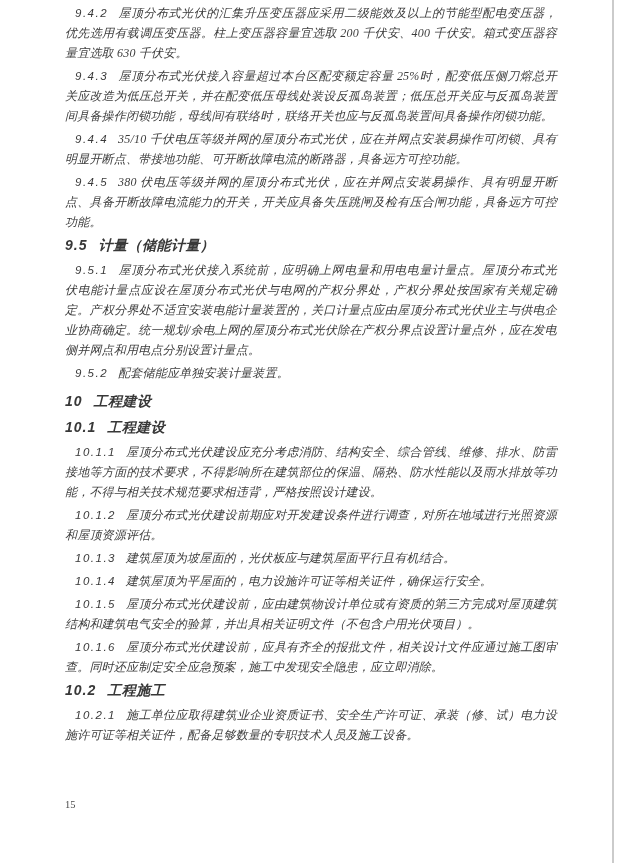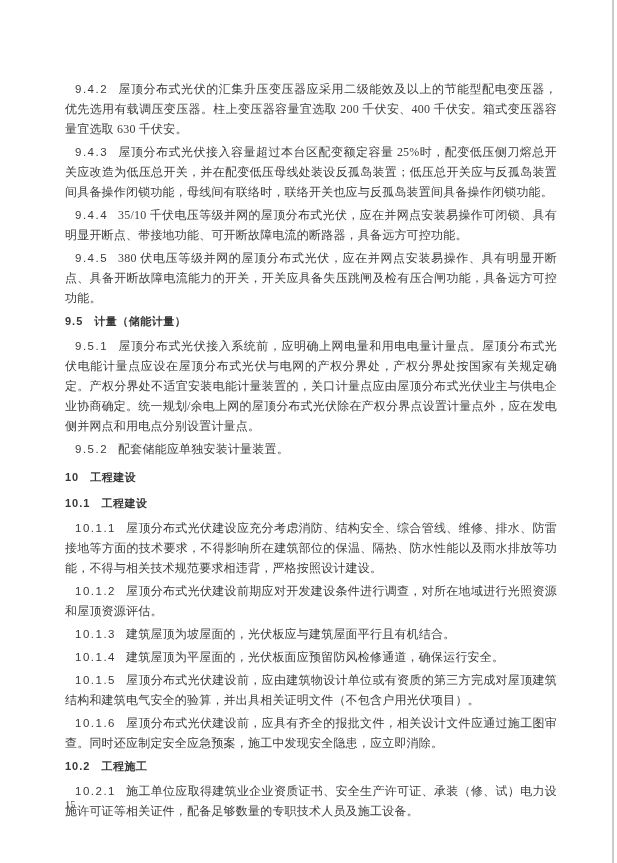--- a/index.html
+++ b/index.html
@@ -1,32 +1,32 @@
 <!DOCTYPE html>
 <html><head>
 <meta charset="utf-8">
 <style>
   html,body{margin:0;padding:0;background:#ffffff;}
   .page{
     position:relative;width:617px;height:863px;background:#ffffff;overflow:hidden;
     font-family:"Liberation Serif","DejaVu Serif",serif;color:#3c3c3c;
   }
   .scan-edge{position:absolute;top:0;bottom:0;left:612px;width:2px;background:#cbcbcb;}
-  .content{position:absolute;left:65px;top:0;width:492px;padding-top:76px;}
+  .content{position:absolute;left:65px;top:0;width:492px;font-style:italic;}
   .clause{
     margin:3px 0 0 0;font-size:12px;line-height:20px;
     text-align:justify;text-indent:10px;letter-spacing:0.2px;
   }
   .cnum{
     font-family:"Liberation Sans","DejaVu Sans",sans-serif;
     font-size:11.5px;letter-spacing:1.5px;margin-right:10px;color:#3a3a3a;
   }
   .h1,.h2{
     font-family:"Liberation Sans","DejaVu Sans",sans-serif;font-weight:bold;
-    font-size:11px;line-height:20px;color:#383838;letter-spacing:0.5px;
+    font-size:14px;line-height:20px;color:#383838;letter-spacing:0.5px;
   }
   .h1{margin:8px 0 6px 0;}
   .h2{margin:3px 0 5px 0;}
   .hnum{margin-right:11px;letter-spacing:1px;}
   .pagenum{
     position:absolute;left:65px;width:492px;top:799px;text-align:left;
     font-size:10.5px;color:#4a4a4a;font-family:"Liberation Serif","DejaVu Serif",serif;
   }
 </style>
 </head>
@@ -53,21 +53,21 @@
     <h2 class="h1"><span class="hnum">10</span><span class="htext">工程建设</span></h2>
 
     <h3 class="h2"><span class="hnum">10.1</span><span class="htext">工程建设</span></h3>
 
     <p class="clause"><span class="cnum">10.1.1</span><span class="ctext">屋顶分布式光伏建设应充分考虑消防、结构安全、综合管线、维修、排水、防雷接地等方面的技术要求，不得影响所在建筑部位的保温、隔热、防水性能以及雨水排放等功能，不得与相关技术规范要求相违背，严格按照设计建设。</span></p>
 
     <p class="clause"><span class="cnum">10.1.2</span><span class="ctext">屋顶分布式光伏建设前期应对开发建设条件进行调查，对所在地域进行光照资源和屋顶资源评估。</span></p>
 
     <p class="clause"><span class="cnum">10.1.3</span><span class="ctext">建筑屋顶为坡屋面的，光伏板应与建筑屋面平行且有机结合。</span></p>
 
-    <p class="clause"><span class="cnum">10.1.4</span><span class="ctext">建筑屋顶为平屋面的，光伏板面应预留防风检修通道，确保运行安全。</span></p>
+    <p class="clause"><span class="cnum">10.1.4</span><span class="ctext">建筑屋顶为平屋面的，电力设施许可证等相关证件，确保运行安全。</span></p>
 
     <p class="clause"><span class="cnum">10.1.5</span><span class="ctext">屋顶分布式光伏建设前，应由建筑物设计单位或有资质的第三方完成对屋顶建筑结构和建筑电气安全的验算，并出具相关证明文件（不包含户用光伏项目）。</span></p>
 
     <p class="clause"><span class="cnum">10.1.6</span><span class="ctext">屋顶分布式光伏建设前，应具有齐全的报批文件，相关设计文件应通过施工图审查。同时还应制定安全应急预案，施工中发现安全隐患，应立即消除。</span></p>
 
 
     <h3 class="h2"><span class="hnum">10.2</span><span class="htext">工程施工</span></h3>
 
     <p class="clause"><span class="cnum">10.2.1</span><span class="ctext">施工单位应取得建筑业企业资质证书、安全生产许可证、承装（修、试）电力设施许可证等相关证件，配备足够数量的专职技术人员及施工设备。</span></p>
 

